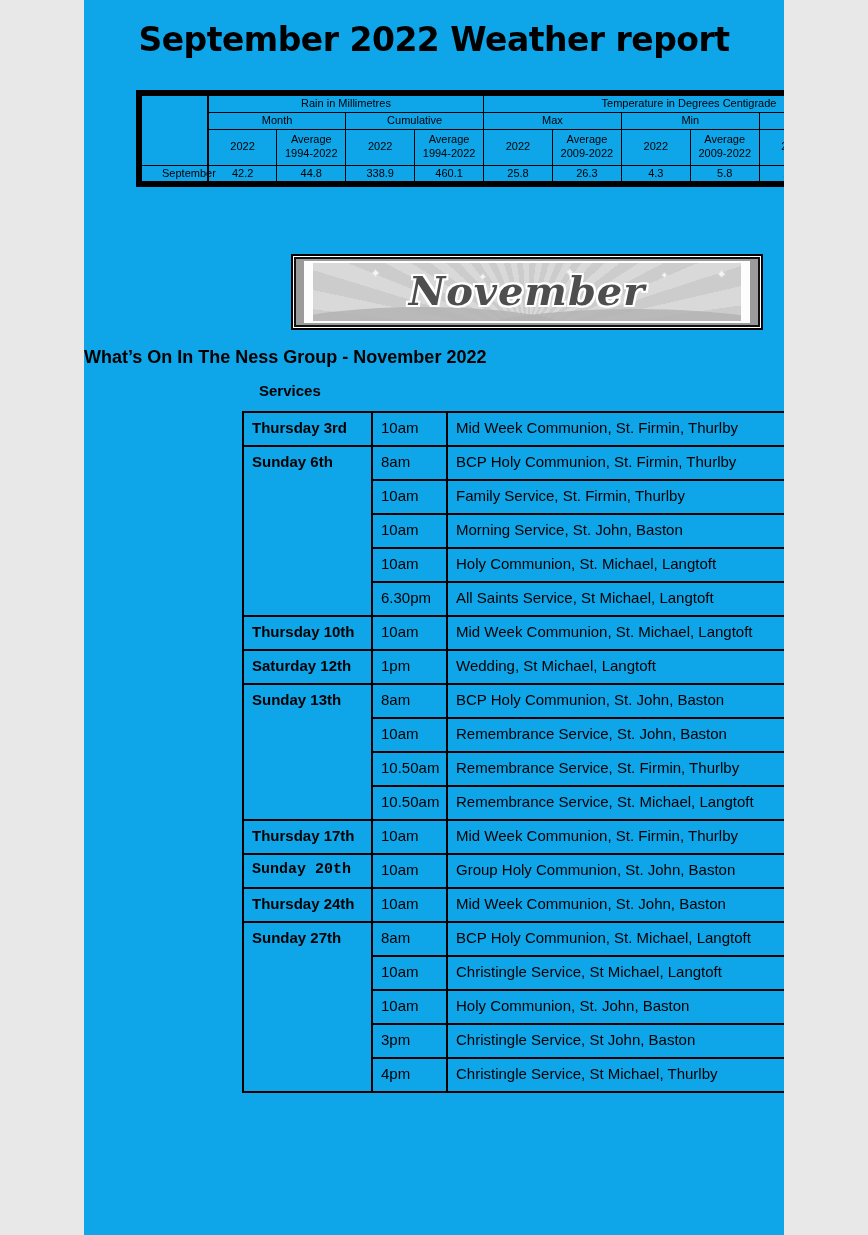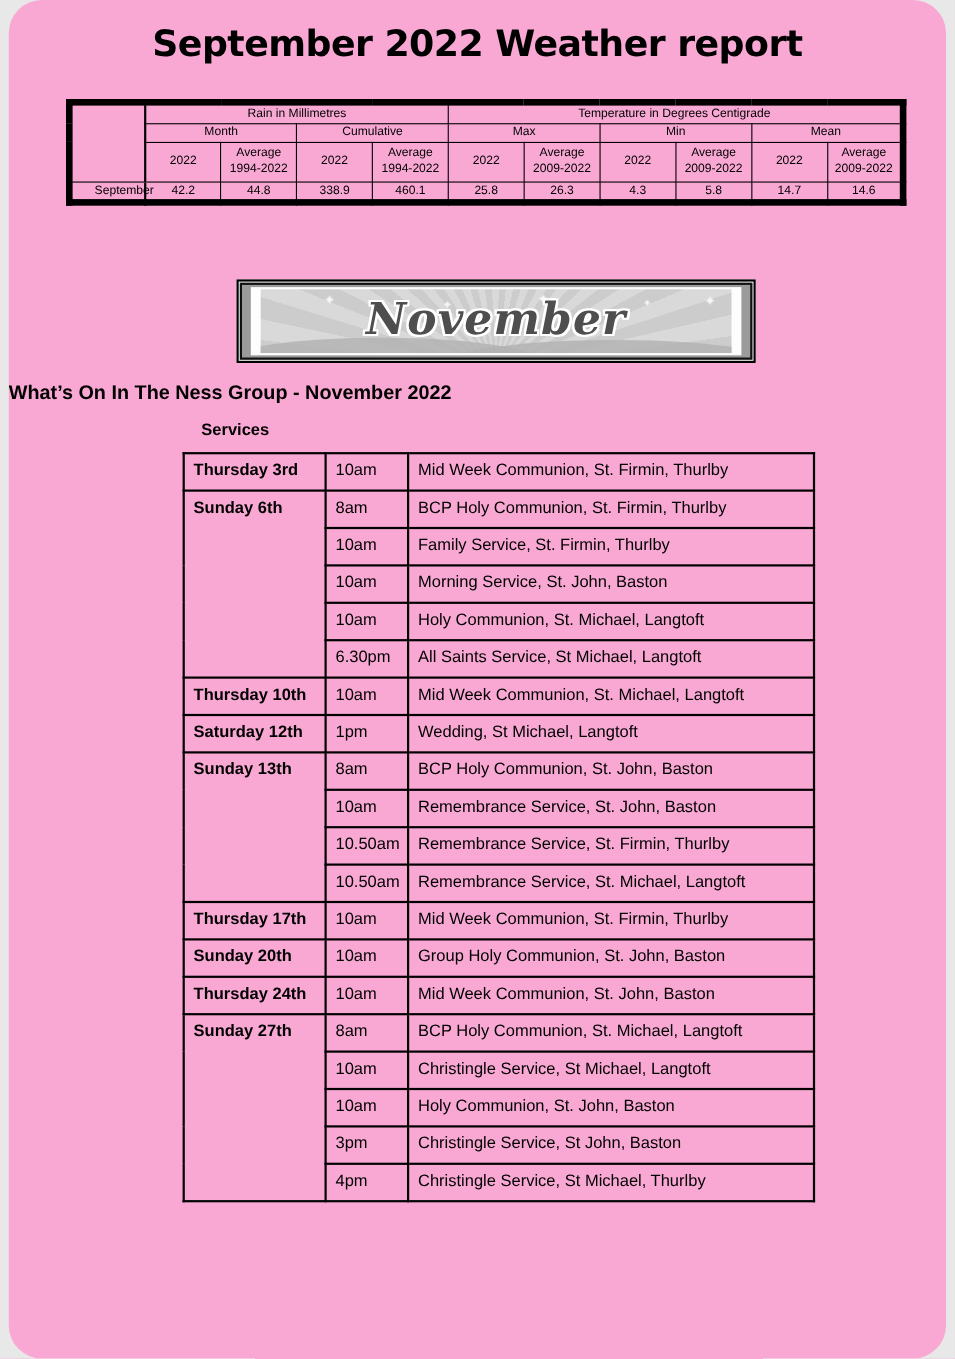--- a/index.html
+++ b/index.html
@@ -1,26 +1,25 @@
 <!DOCTYPE html>
 <html><head>
 <meta charset="utf-8">
 <style>
   * { margin: 0; padding: 0; box-sizing: border-box; }
   html, body { background: #e8e8e8; }
   .page {
     position: relative;
-    width: 852px;
+    width: 700px;
     height: 1235px;
     margin: 0 auto;
-    background: #f9a8d4;
+    background: #0ea5e9;
     font-family: "Liberation Sans", sans-serif;
     color: #000;
     overflow: hidden;
-    border-radius: 30px;
   }
 
   
   .page-title {
     position: absolute;
     top: 20px;
     left: 0;
     width: 100%;
     text-align: center;
     font-family: "DejaVu Sans", sans-serif;
@@ -155,21 +154,21 @@
     border: 2px solid #000;
     vertical-align: top;
     padding: 5px 4px 2px 8px;
     height: 34px;
     line-height: 1.3;
   }
   table.services td.date { font-weight: bold; }
   
   td.edge-top-left-gray  { border-top-color: #979797; border-left-color: #979797; }
   td.edge-bottom-gray    { border-bottom-color: #979797; }
-  td.edge-all-gray       { border-color: #979797; }
+  td.edge-all-gray       { border-color: #979797; font-family: Liberation Mono, monospace; }
   td.edge-last-gray      { border-bottom-color: #a3a3a3; margin-top: 35px; }
 
   
   .page-footer {
     position: absolute;
     top: 1172px;
     left: 0;
     width: 100%;
     text-align: center;
     font-size: 15px;

